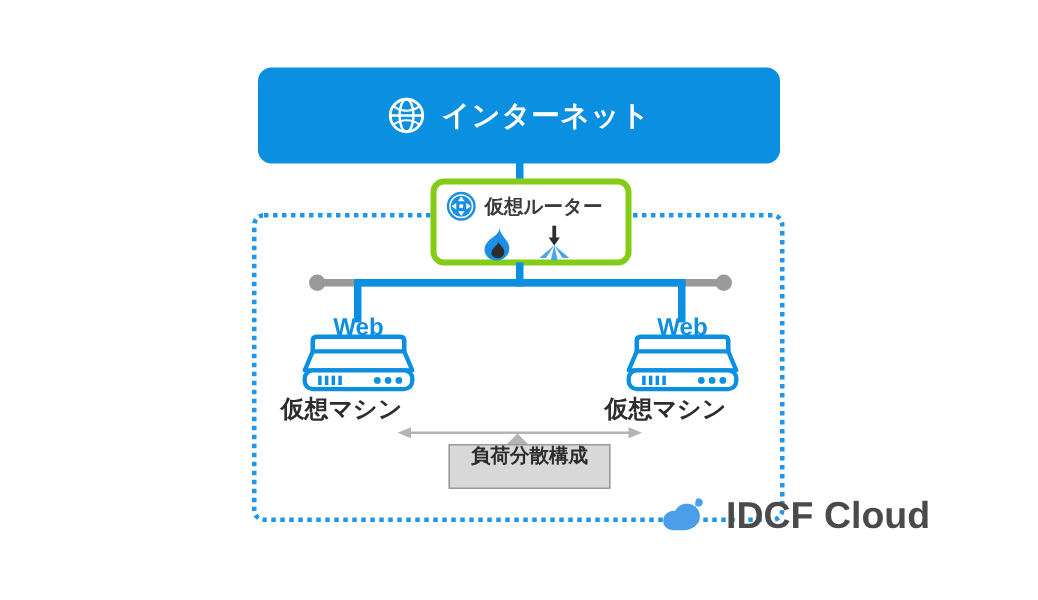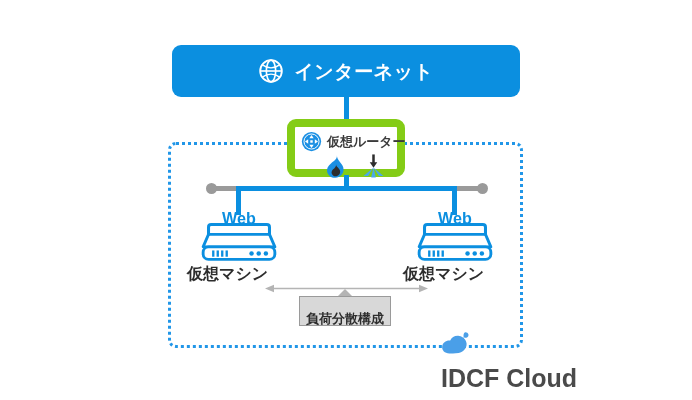--- a/index.html
+++ b/index.html
@@ -6,21 +6,21 @@
   body{
     width:692px;height:400px;
     background:#ffffff;
     font-family:"Liberation Sans","DejaVu Sans",sans-serif;
     overflow:hidden;
   }
   #stage{position:relative;width:692px;height:400px;}
 
   
   .internet-banner{
-    position:absolute;left:172px;top:45px;width:348px;height:52px;
+    position:absolute;left:172px;top:45px;width:348px;height:64px;
     background:#0b8fe0;border-radius:9px;
     display:flex;align-items:center;justify-content:center;gap:10px;
     color:#ffffff;
   }
   .internet-label{
     font-size:19px;font-weight:bold;color:#ffffff;letter-spacing:.5px;
     line-height:1;
   }
   .globe-icon{width:26px;height:26px;display:block;}
 
@@ -40,22 +40,22 @@
 
   
   .cloud-boundary{
     position:absolute;left:168px;top:142px;width:355px;height:206px;
     border:3px dotted #2196e8;border-radius:8px;
     box-sizing:border-box;
   }
 
   
   .router-box{
-    position:absolute;left:287px;top:119px;width:118px;height:58px;
-    background:#ffffff;border:8px solid #84cc16;border-radius:9px;
+    position:absolute;left:287px;top:119px;width:134px;height:58px;
+    background:#ffffff;border:4px solid #84cc16;border-radius:9px;
     box-sizing:border-box;
   }
   .router-row{
     position:absolute;left:6px;top:4px;display:flex;align-items:center;gap:5px;
   }
   .router-icon{width:21px;height:21px;display:block;}
   .router-label{font-size:13px;color:#3b3b3b;font-weight:bold;line-height:1;white-space:nowrap;}
   .router-services{
     position:absolute;left:12px;top:26px;width:94px;
     display:flex;align-items:center;justify-content:center;gap:12px;
@@ -69,35 +69,35 @@
   .vm-right{left:403px;top:211px;}
   .vm-icon{width:88px;height:52px;display:block;margin:0 auto;}
   .vm-label{
     margin-top:3px;font-size:16px;color:#2d2d2d;font-weight:bold;
     line-height:1;white-space:nowrap;
   }
 
   
   .span-arrow{position:absolute;left:264px;top:283px;width:165px;height:11px;display:block;}
   .callout{
-    position:absolute;left:299px;top:296px;width:92px;height:30px;
+    position:absolute;left:299px;top:296px;width:108px;height:30px;
     background:#d8d8d8;border:1px solid #9a9a9a;box-sizing:border-box;
-    display:flex;align-items:flex-end;justify-content:center;
+    display:flex;align-items:flex-start;justify-content:center;
   }
   .callout-label{font-size:13px;color:#2d2d2d;font-weight:bold;line-height:1;white-space:nowrap;}
   .callout-pointer{
     position:absolute;left:338px;top:289px;width:0;height:0;
     border-left:7px solid transparent;border-right:7px solid transparent;
     border-bottom:7px solid #b4b4b4;
   }
 
   
   .brand{
     position:absolute;left:441px;top:329px;
-    display:flex;align-items:flex-start;gap:7px;flex-direction:column;
+    display:flex;align-items:center;gap:7px;
   }
   .brand-mark{width:36px;height:30px;display:block;}
   .brand-text{font-size:25px;color:#4a4a4a;font-weight:bold;line-height:1;white-space:nowrap;}
 </style>
 </head>
 <body>
 
 <div id="stage">
 
   <div class="internet-banner">

